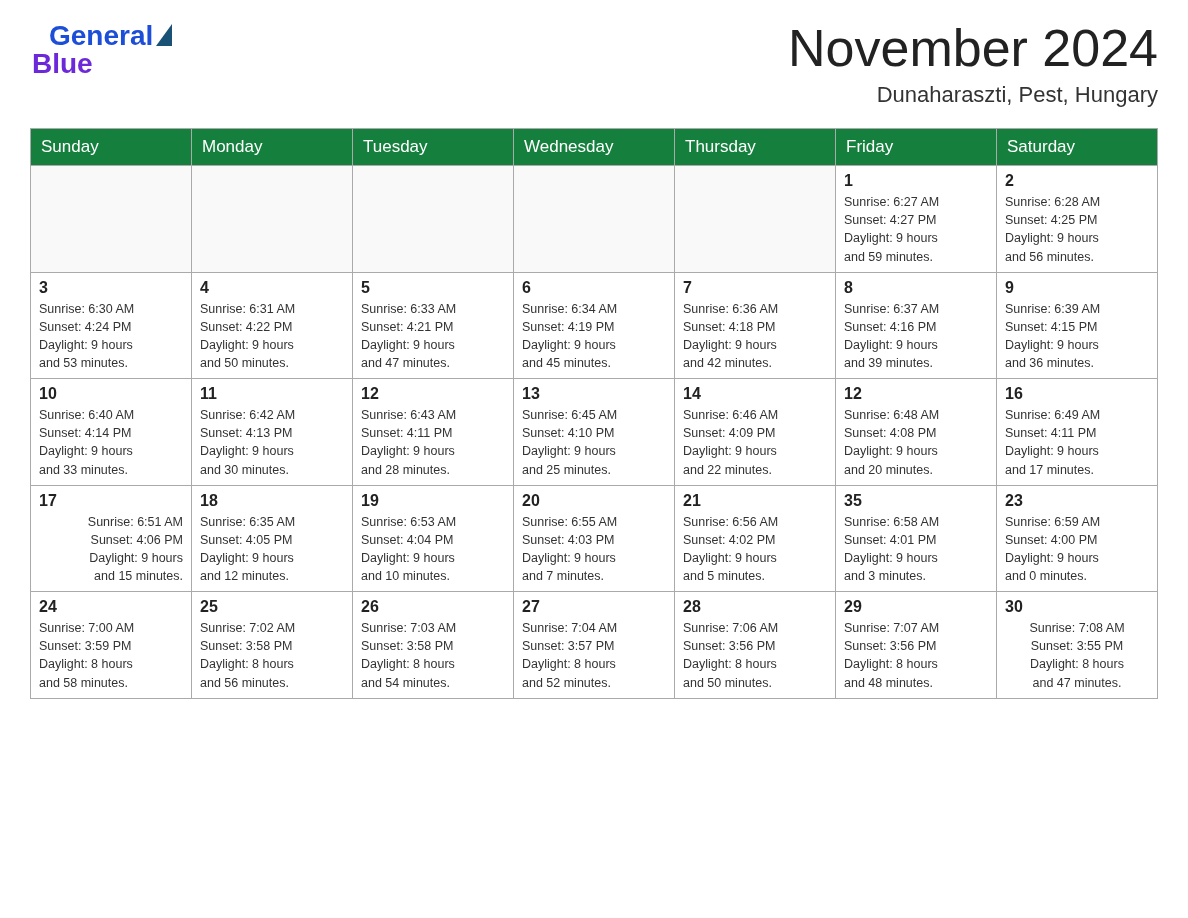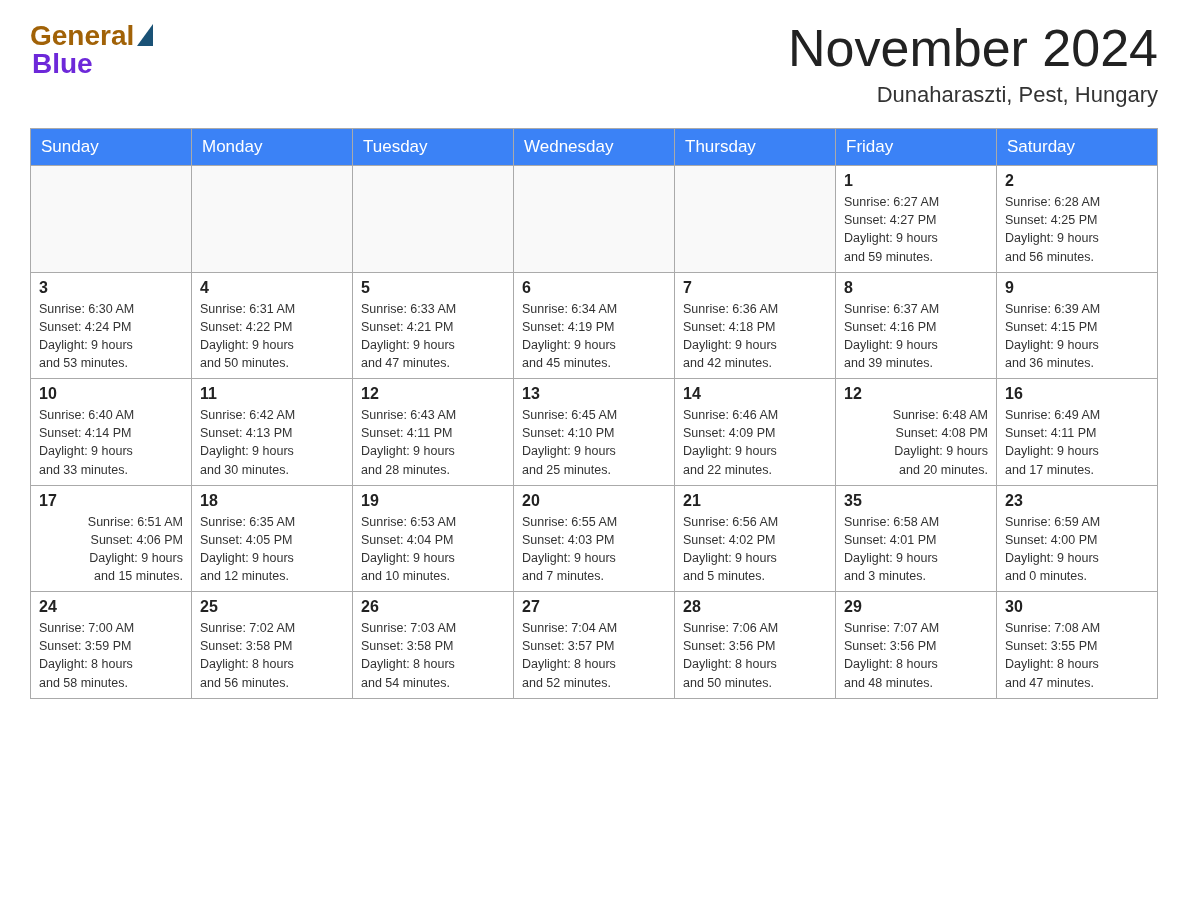--- a/index.html
+++ b/index.html
@@ -21,21 +21,22 @@
       flex-direction: column;
       align-items: flex-start;
     }
     .logo-top {
       display: flex;
       align-items: center;
     }
     .logo-general {
       font-size: 28px;
       font-weight: bold;
-      color: #a16207;
+      color: #1d4ed8;
+      margin-left: 19px;
     }
     .logo-triangle {
       width: 0;
       height: 0;
       border-left: 16px solid transparent;
       border-right: 0px solid transparent;
       border-bottom: 22px solid #1a5276;
       margin-left: 3px;
       margin-bottom: 2px;
     }
@@ -59,21 +60,21 @@
       font-size: 22px;
       color: #333;
       margin-top: 5px;
     }
     .calendar {
       width: 100%;
       border-collapse: collapse;
       border: 1px solid #aaa;
     }
     .calendar th {
-      background-color: #3b82f6;
+      background-color: #15803d;
       color: #fff;
       font-size: 17px;
       font-weight: normal;
       padding: 8px 10px;
       text-align: left;
       border: 1px solid #aaa;
       margin-left: 12px;
     }
     .calendar td {
       border: 1px solid #aaa;
@@ -234,21 +235,21 @@
         </td>
         <td>
           <span class="day-number">14</span>
           <div class="day-info" style="white-space: pre-line;">Sunrise: 6:46 AM
 Sunset: 4:09 PM
 Daylight: 9 hours
 and 22 minutes.</div>
         </td>
         <td>
           <span class="day-number">12</span>
-          <div class="day-info" style="white-space: pre-line; text-align: right;">Sunrise: 6:48 AM
+          <div class="day-info" style="white-space: pre-line;">Sunrise: 6:48 AM
 Sunset: 4:08 PM
 Daylight: 9 hours
 and 20 minutes.</div>
         </td>
         <td>
           <span class="day-number">16</span>
           <div class="day-info" style="white-space: pre-line;">Sunrise: 6:49 AM
 Sunset: 4:11 PM
 Daylight: 9 hours
 and 17 minutes.</div>
@@ -343,20 +344,20 @@
         </td>
         <td>
           <span class="day-number">29</span>
           <div class="day-info" style="white-space: pre-line;">Sunrise: 7:07 AM
 Sunset: 3:56 PM
 Daylight: 8 hours
 and 48 minutes.</div>
         </td>
         <td>
           <span class="day-number">30</span>
-          <div class="day-info" style="white-space: pre-line;">Sunrise: 7:08 AM
+          <div class="day-info" style="white-space: pre-line; text-align: center;">Sunrise: 7:08 AM
 Sunset: 3:55 PM
 Daylight: 8 hours
 and 47 minutes.</div>
         </td>
       </tr>
     </tbody>
 </table>
 
 </body></html>

